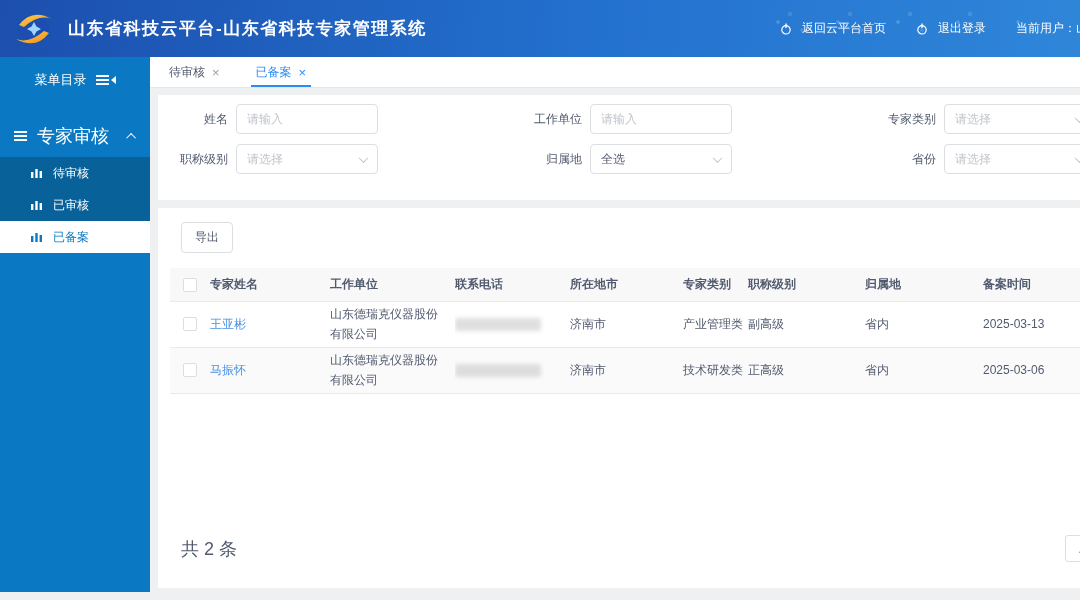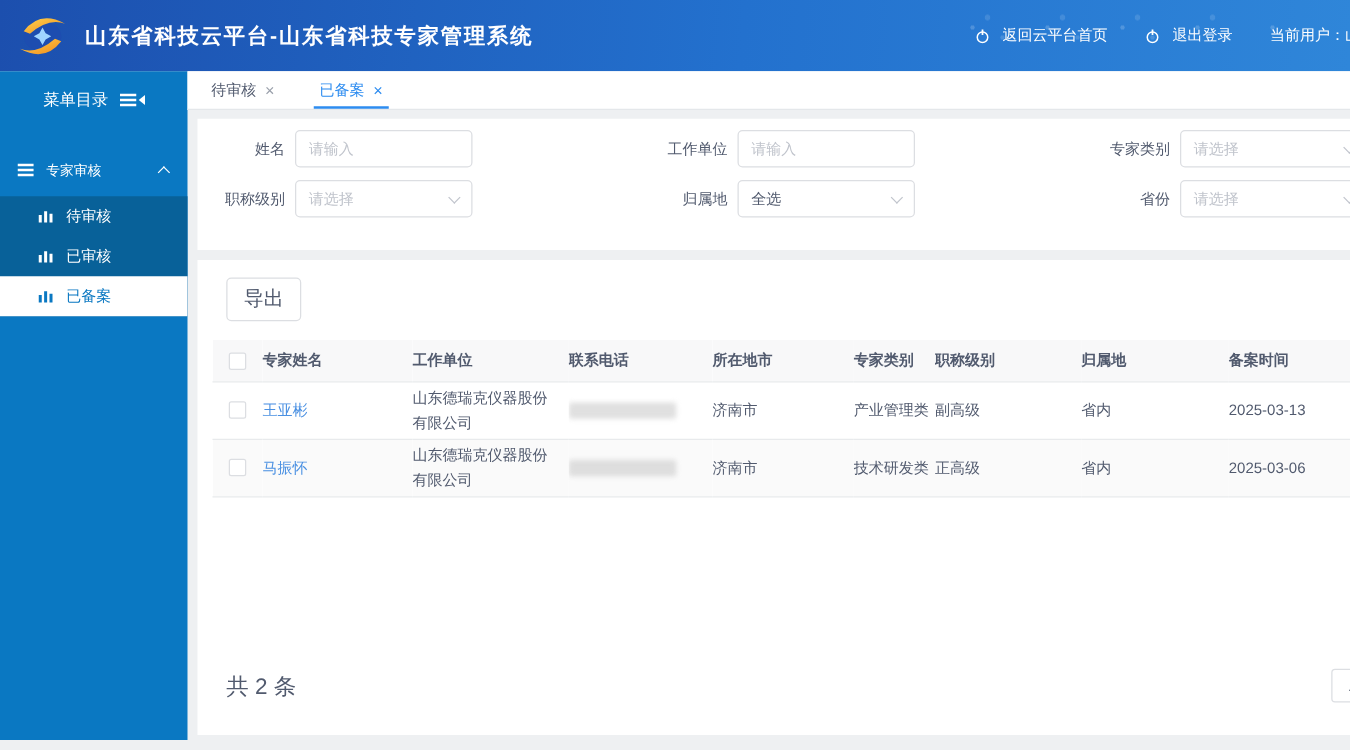--- a/index.html
+++ b/index.html
@@ -22,21 +22,21 @@
   .header-links { display:flex; align-items:center; color:#fff; font-size:12px; white-space:nowrap; z-index:2; }
   .hlink { display:flex; align-items:center; gap:10px; cursor:pointer; margin-right:30px; }
   .current-user { width:64px; overflow:hidden; }
 
   
   .sidebar { position:absolute; top:57px; left:0; width:150px; height:535px; background:#0a78c2; color:#fff; }
   .menu-title { height:46px; display:flex; align-items:center; justify-content:center; gap:9px; font-size:13px; }
   .collapse-icon { display:flex; align-items:center; gap:2px; }
   .bars3 { display:inline-block; width:13px; height:2px; background:#fff; box-shadow:0 4px 0 #fff, 0 8px 0 #fff; margin-top:-8px; }
   .tri-left { width:0; height:0; border-top:4px solid transparent; border-bottom:4px solid transparent; border-right:5px solid #fff; }
-  .group-header { height:34px; display:flex; align-items:center; padding:0 14px; gap:10px; margin-top:16px; font-size:11px; cursor:pointer; }
+  .group-header { height:34px; display:flex; align-items:center; padding:0 14px; gap:10px; margin-top:16px; font-size:18px; cursor:pointer; }
   .caret-up { width:7px; height:7px; border-left:1.5px solid #fff; border-top:1.5px solid #fff; transform:rotate(45deg) translateY(2px); margin-left:auto; }
   .submenu { background:#086199; margin-top:4px; }
   .submenu-item { height:32px; display:flex; align-items:center; padding-left:30px; gap:10px; font-size:12px; cursor:pointer; color:#fff; }
   .submenu-item.active { background:#fff; color:#0a78c2; }
   .chart-icon { width:13px; height:12px; flex:none; }
 
   
   .tabbar { position:absolute; left:150px; top:57px; width:930px; height:31px; background:#fff;
     border-bottom:1px solid #e4e7ea; display:flex; align-items:stretch; padding-left:14px; gap:26px; }
   .tab { display:flex; align-items:center; gap:7px; font-size:12px; color:#515a6e; padding:0 5px; position:relative; cursor:pointer; }
@@ -60,21 +60,21 @@
   .select { justify-content:space-between; cursor:pointer; }
   .select .val { color:#c0c4cc; }
   .select .val.has-value { color:#515a6e; }
   .chev-down { width:7px; height:7px; border-right:1.4px solid #c0c4cc; border-bottom:1.4px solid #c0c4cc; transform:rotate(45deg) translate(-1px,-1px); flex:none; }
   .field.wide .ctrl { width:150px; }
   .adv-search { display:flex; align-items:center; justify-content:flex-end; gap:7px; color:#4a90e2; font-size:12px; margin-top:13px; cursor:pointer; }
   .chev-down-blue { width:7px; height:7px; border-right:1.4px solid #4a90e2; border-bottom:1.4px solid #4a90e2; transform:rotate(45deg) translateY(-2px); }
 
   .main-panel { margin-top:8px; height:380px; padding:14px 0 0 12px; position:relative; }
   .export-btn { margin-left:11px; padding:6px 13px; border:1px solid #dcdee2; border-radius:4px; background:#fff;
-    color:#515a6e; font-size:16px; cursor:pointer; }
+    color:#515a6e; font-size:12px; cursor:pointer; }
 
   table.grid { width:910px; margin-top:15px; border-collapse:collapse; table-layout:fixed; font-size:12px; color:#515a6e; }
   table.grid th { background:#f8f8f9; height:33px; text-align:left; font-weight:bold; color:#515a6e; overflow:hidden; white-space:nowrap; }
   table.grid td { height:46px; border-top:1px solid #e8eaec; overflow:hidden; }
   table.grid tr.striped td { background:#fafafa; }
   table.grid tr:last-child td { border-bottom:1px solid #e8eaec; }
   .cb { display:inline-block; width:14px; height:14px; border:1px solid #dcdee2; border-radius:2px; background:#fff; vertical-align:middle; cursor:pointer; }
   td.c0, th.c0 { padding-left:13px; }
   .name-link { color:#4a90e2; cursor:pointer; }
   .org-cell { line-height:1.7; padding-right:14px; }

